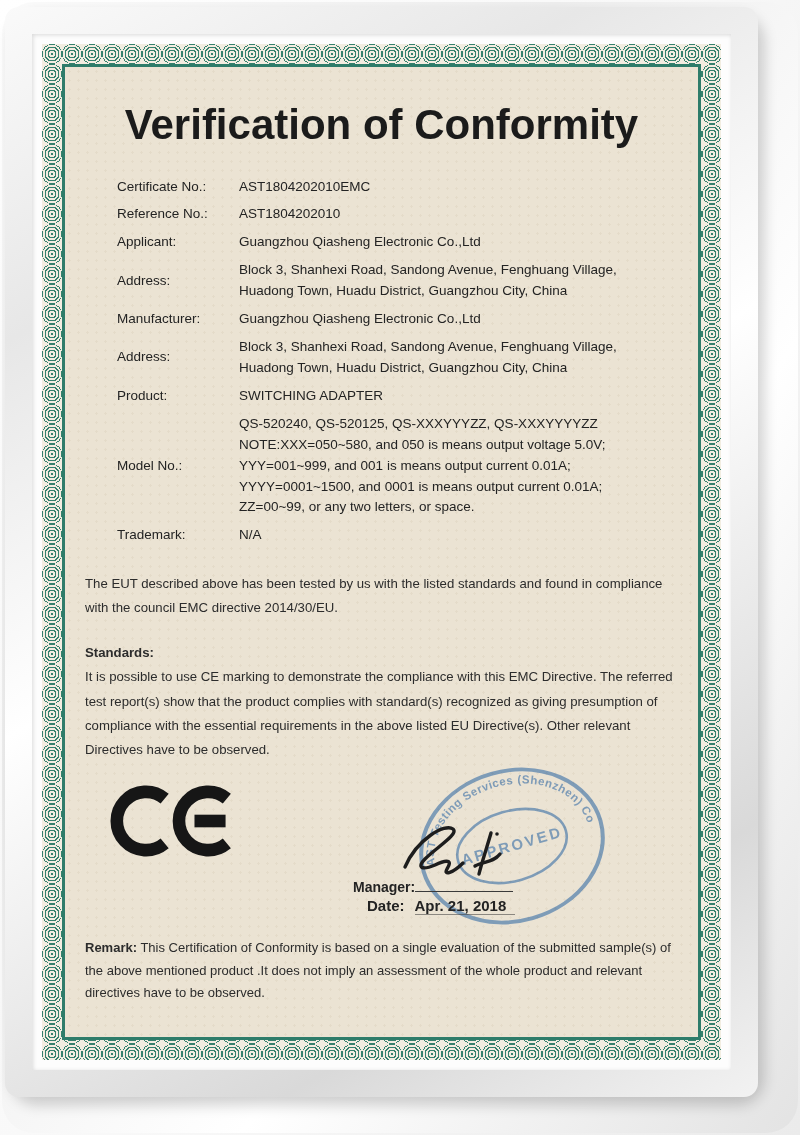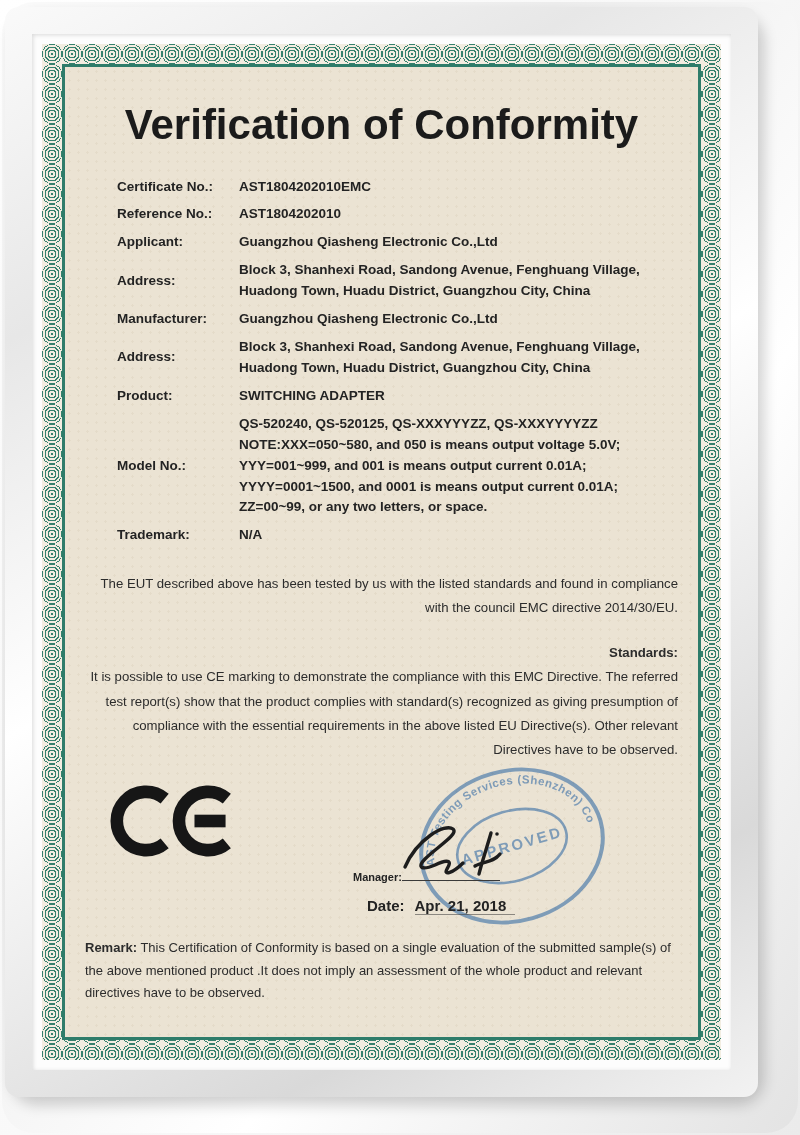--- a/index.html
+++ b/index.html
@@ -29,32 +29,32 @@
     background-size:20px 20px; }
   .paper { width:100%; height:100%; border:3px solid #2e7c6a; background-color:#ebe3d3;
     background-image:radial-gradient(rgba(170,150,120,0.10) 1px, transparent 1.2px);
     background-size:9px 9px; position:relative; overflow:hidden; color:#232323; }
 
   
   .title { margin-top:34px; text-align:center; font-size:42px; font-weight:bold;
     color:#1b1b1b; letter-spacing:0px; }
 
   table.fields { margin:24px 30px 0 52px; border-collapse:collapse; }
-  table.fields td { vertical-align:middle; font-size:13.5px; font-weight:bold;
+  table.fields td { vertical-align:middle; font-size:13.5px; font-weight:normal;
     padding:3.5px 0; line-height:1.55; }
   td.flabel { width:122px; white-space:nowrap; vertical-align:middle; }
   td.fvalue { white-space:pre-line;margin-top:35px; }
 
-  .statement { margin:22px 20px 0 20px; font-size:13.2px; line-height:1.85; color:#2c2c2c;text-align:right; }
+  .statement { margin:22px 20px 0 20px; font-size:13.2px; line-height:1.85; color:#2c2c2c; }
   .statement .bold { font-weight:bold;margin-top:20px; }
 
   .sign-area { position:relative; height:168px; margin-top:4px; }
   .ce-svg { position:absolute; left:44px; top:12px; }
   .stamp-svg { position:absolute; right:86px; top:-6px; opacity:.92; mix-blend-mode:multiply; }
-  .manager-row { position:absolute; left:288px; top:101px; font-size:11px; font-weight:bold; }
+  .manager-row { position:absolute; left:288px; top:112px; font-size:14px; font-weight:bold; }
   .manager-line { display:inline-block; width:98px; border-bottom:1.6px solid #3a3a3a; height:13px; }
   .sig-svg { position:absolute; left:322px; top:46px; }
   .date-row { position:absolute; left:302px; top:130px; font-size:15px; font-weight:bold; }
   .date-value { display:inline-block; margin-left:10px; min-width:100px;
     border-bottom:1.4px solid rgba(60,60,60,.55); }
 
   .remark { margin:2px 20px 0 20px; font-size:13px; line-height:1.75; color:#2c2c2c; }
   .remark b { font-weight:bold; }
 </style>
 </head>

